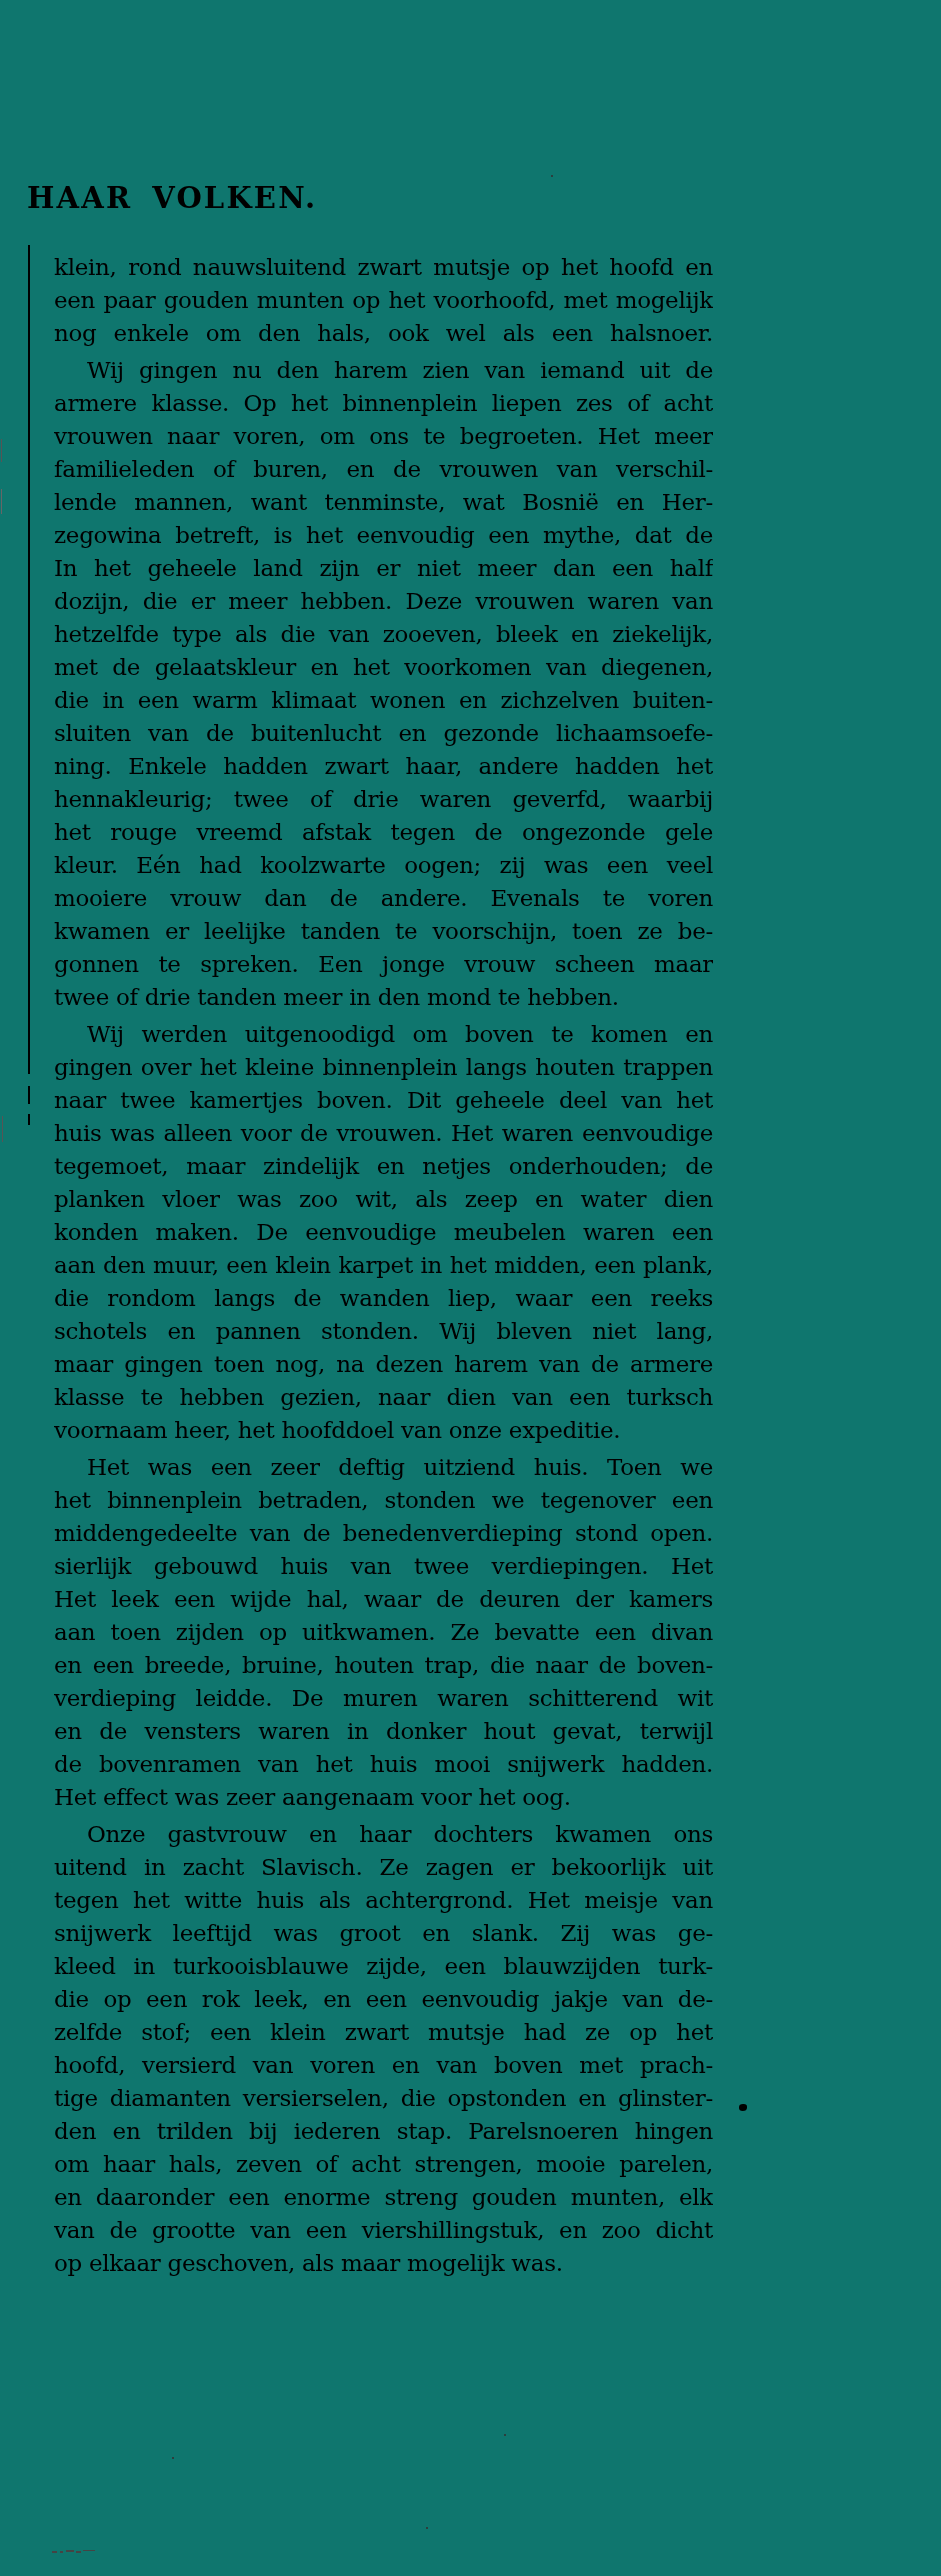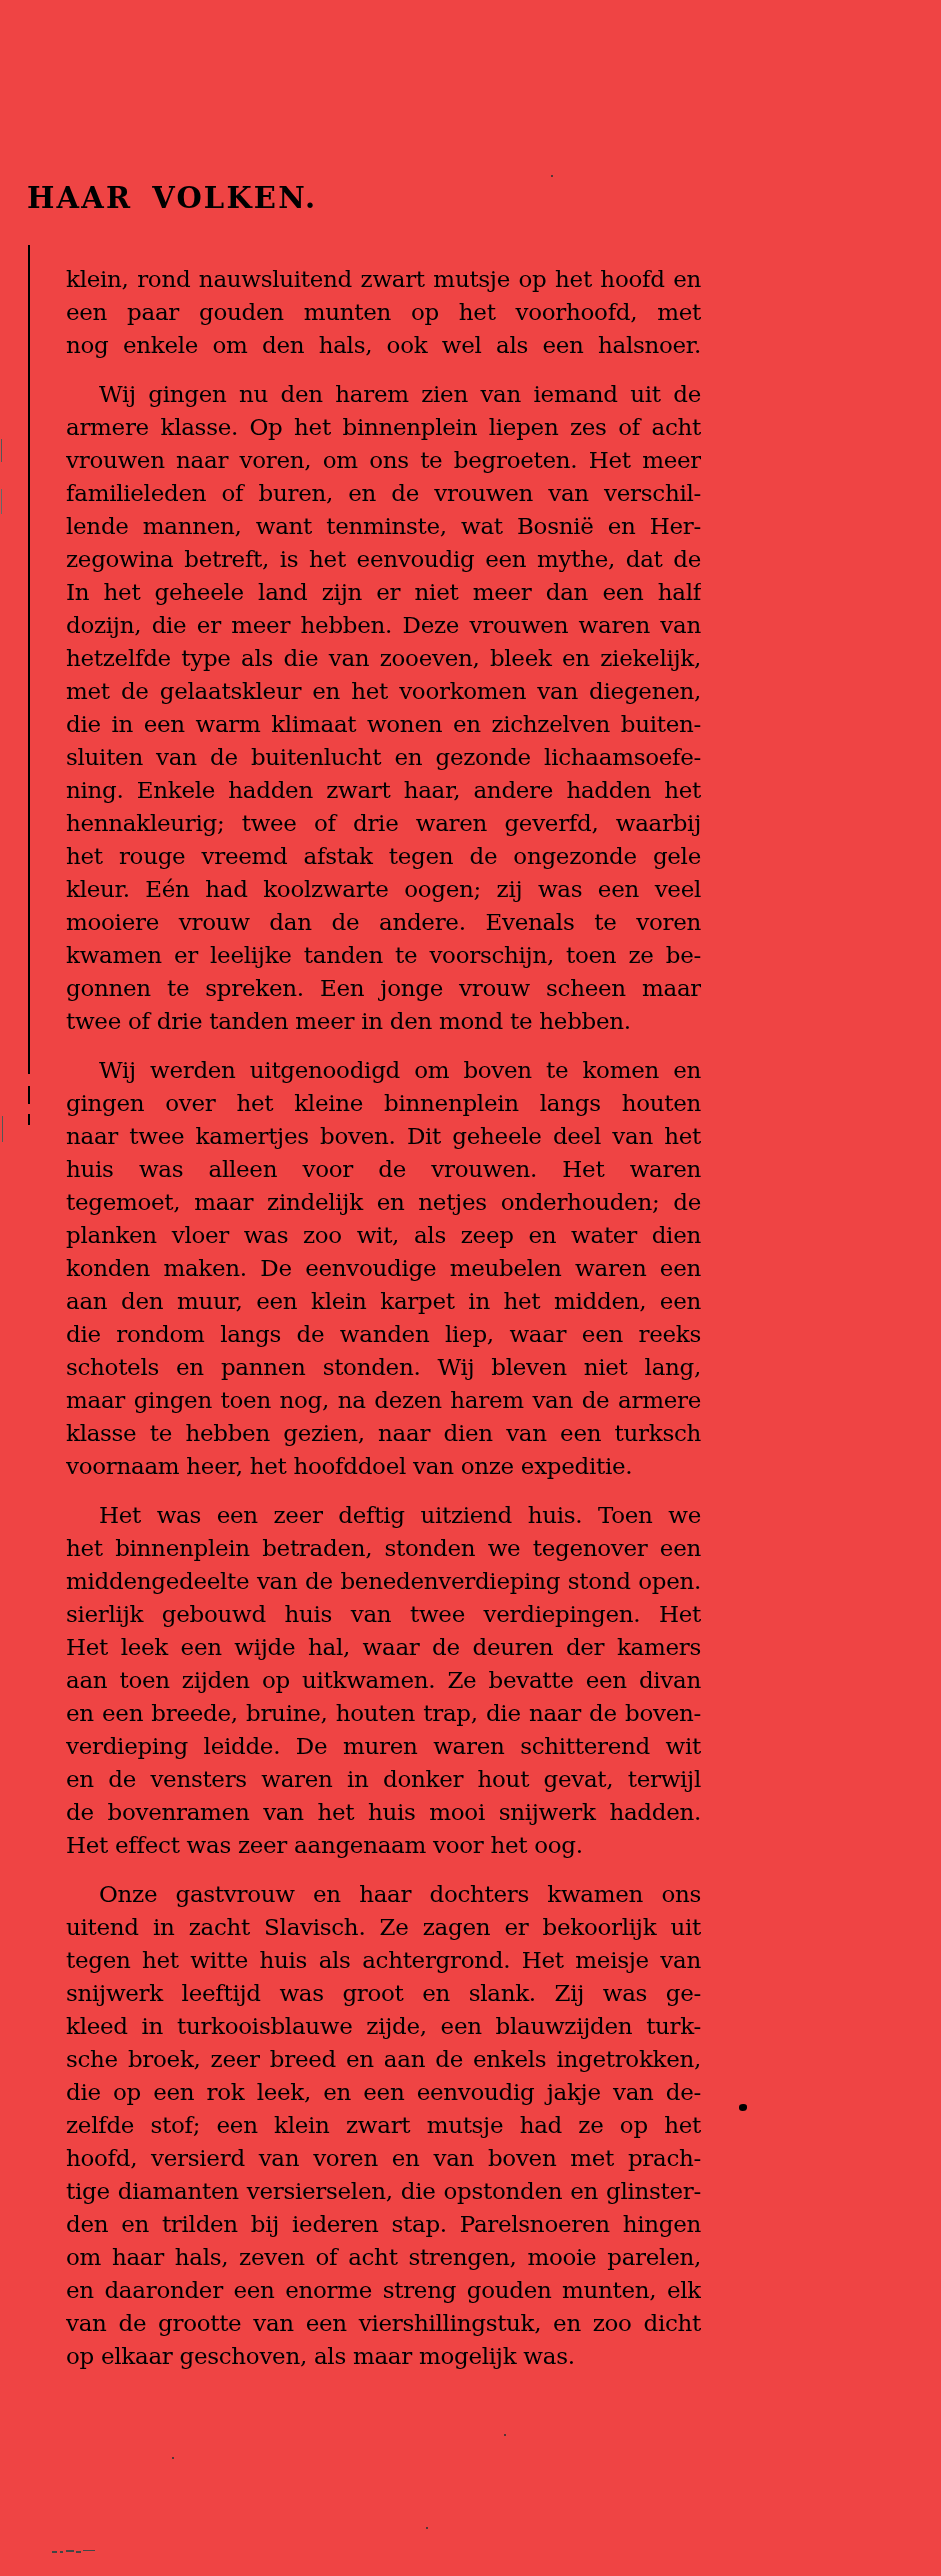--- a/index.html
+++ b/index.html
@@ -1,20 +1,20 @@
 <!DOCTYPE html>
 <html style="font-size:8.7px"><head>
 <meta charset="utf-8">
 <style>
   html,body{margin:0;padding:0;background:#fff;}
   .page{
     position:relative;
     width:941px;
     height:2576px;
-    background:#ef4444;
+    background:#0f766e;
     color:#000000;
     font-family:"DejaVu Serif", serif;
     overflow:hidden;
   }
   .running-header{
     position:absolute;
     left:27px;
     top:181px;
     font-size:29px;
     font-weight:700;
@@ -37,21 +37,21 @@
   .edge-mark-3{position:absolute;left:1.6px;top:1116px;width:1.1px;height:26px;background:#555;}
   .article{
     position:absolute;
     left:50px;
     top:247px;
     width:667px;
     font-size:23px;
     line-height:33px;
     letter-spacing:-0.3px;
   }
-  .para{margin:16px;padding:0;}
+  .para{margin:4px;padding:0;}
   .line{
     text-align:justify;
     text-align-last:justify;
     height:33px;
     overflow:hidden;
     white-space:normal;
   }
   .line.last{text-align-last:left;}
   .line.indent{text-indent:33px;}
   .ink-blot{
@@ -151,21 +151,20 @@
         <div class="line">en de vensters waren in donker hout gevat, terwijl</div>
         <div class="line">de bovenramen van het huis mooi snijwerk hadden.</div>
         <div class="line last">Het effect was zeer aangenaam voor het oog.</div>
       </div>
       <div class="para">
         <div class="line indent">Onze gastvrouw en haar dochters kwamen ons</div>
         <div class="line">uitend in zacht Slavisch. Ze zagen er bekoorlijk uit</div>
         <div class="line">tegen het witte huis als achtergrond. Het meisje van</div>
         <div class="line">snijwerk leeftijd was groot en slank. Zij was ge-</div>
         <div class="line">kleed in turkooisblauwe zijde, een blauwzijden turk-</div>
-        <div class="line">sche broek, zeer breed en aan de enkels ingetrokken,</div>
         <div class="line">die op een rok leek, en een eenvoudig jakje van de-</div>
         <div class="line">zelfde stof; een klein zwart mutsje had ze op het</div>
         <div class="line">hoofd, versierd van voren en van boven met prach-</div>
         <div class="line">tige diamanten versierselen, die opstonden en glinster-</div>
         <div class="line">den en trilden bij iederen stap. Parelsnoeren hingen</div>
         <div class="line">om haar hals, zeven of acht strengen, mooie parelen,</div>
         <div class="line">en daaronder een enorme streng gouden munten, elk</div>
         <div class="line">van de grootte van een viershillingstuk, en zoo dicht</div>
         <div class="line last">op elkaar geschoven, als maar mogelijk was.</div>
       </div>

